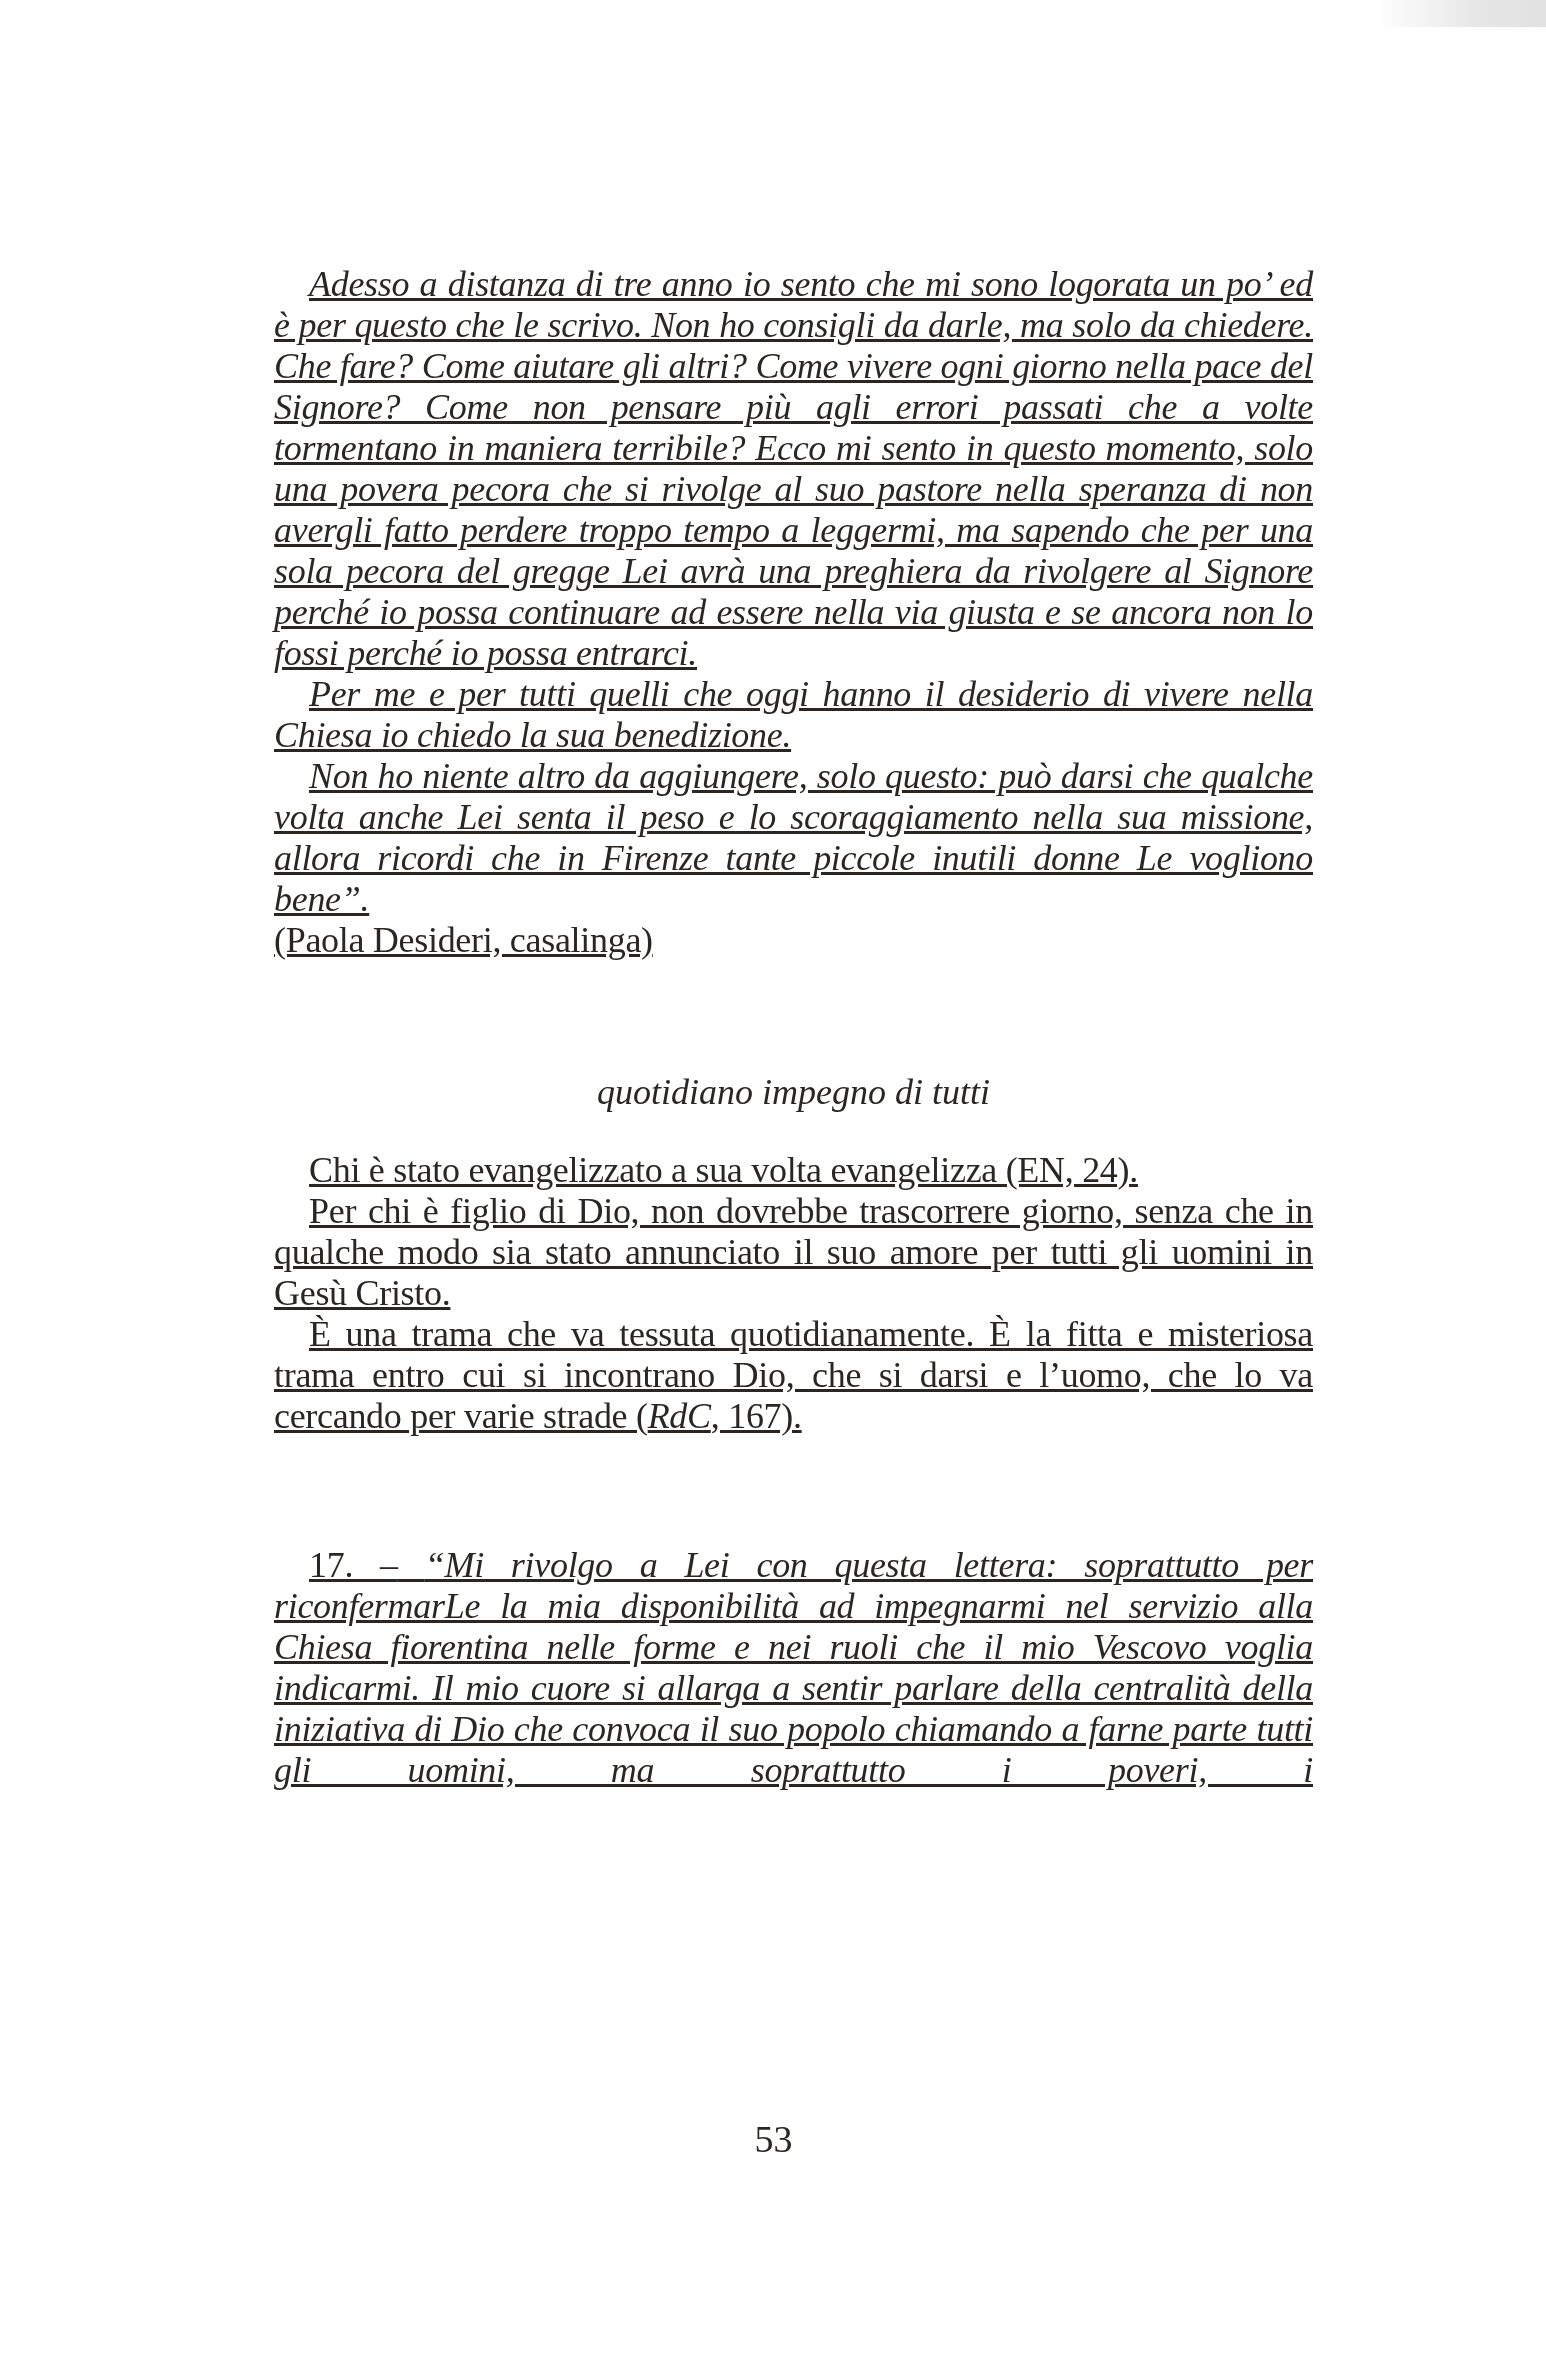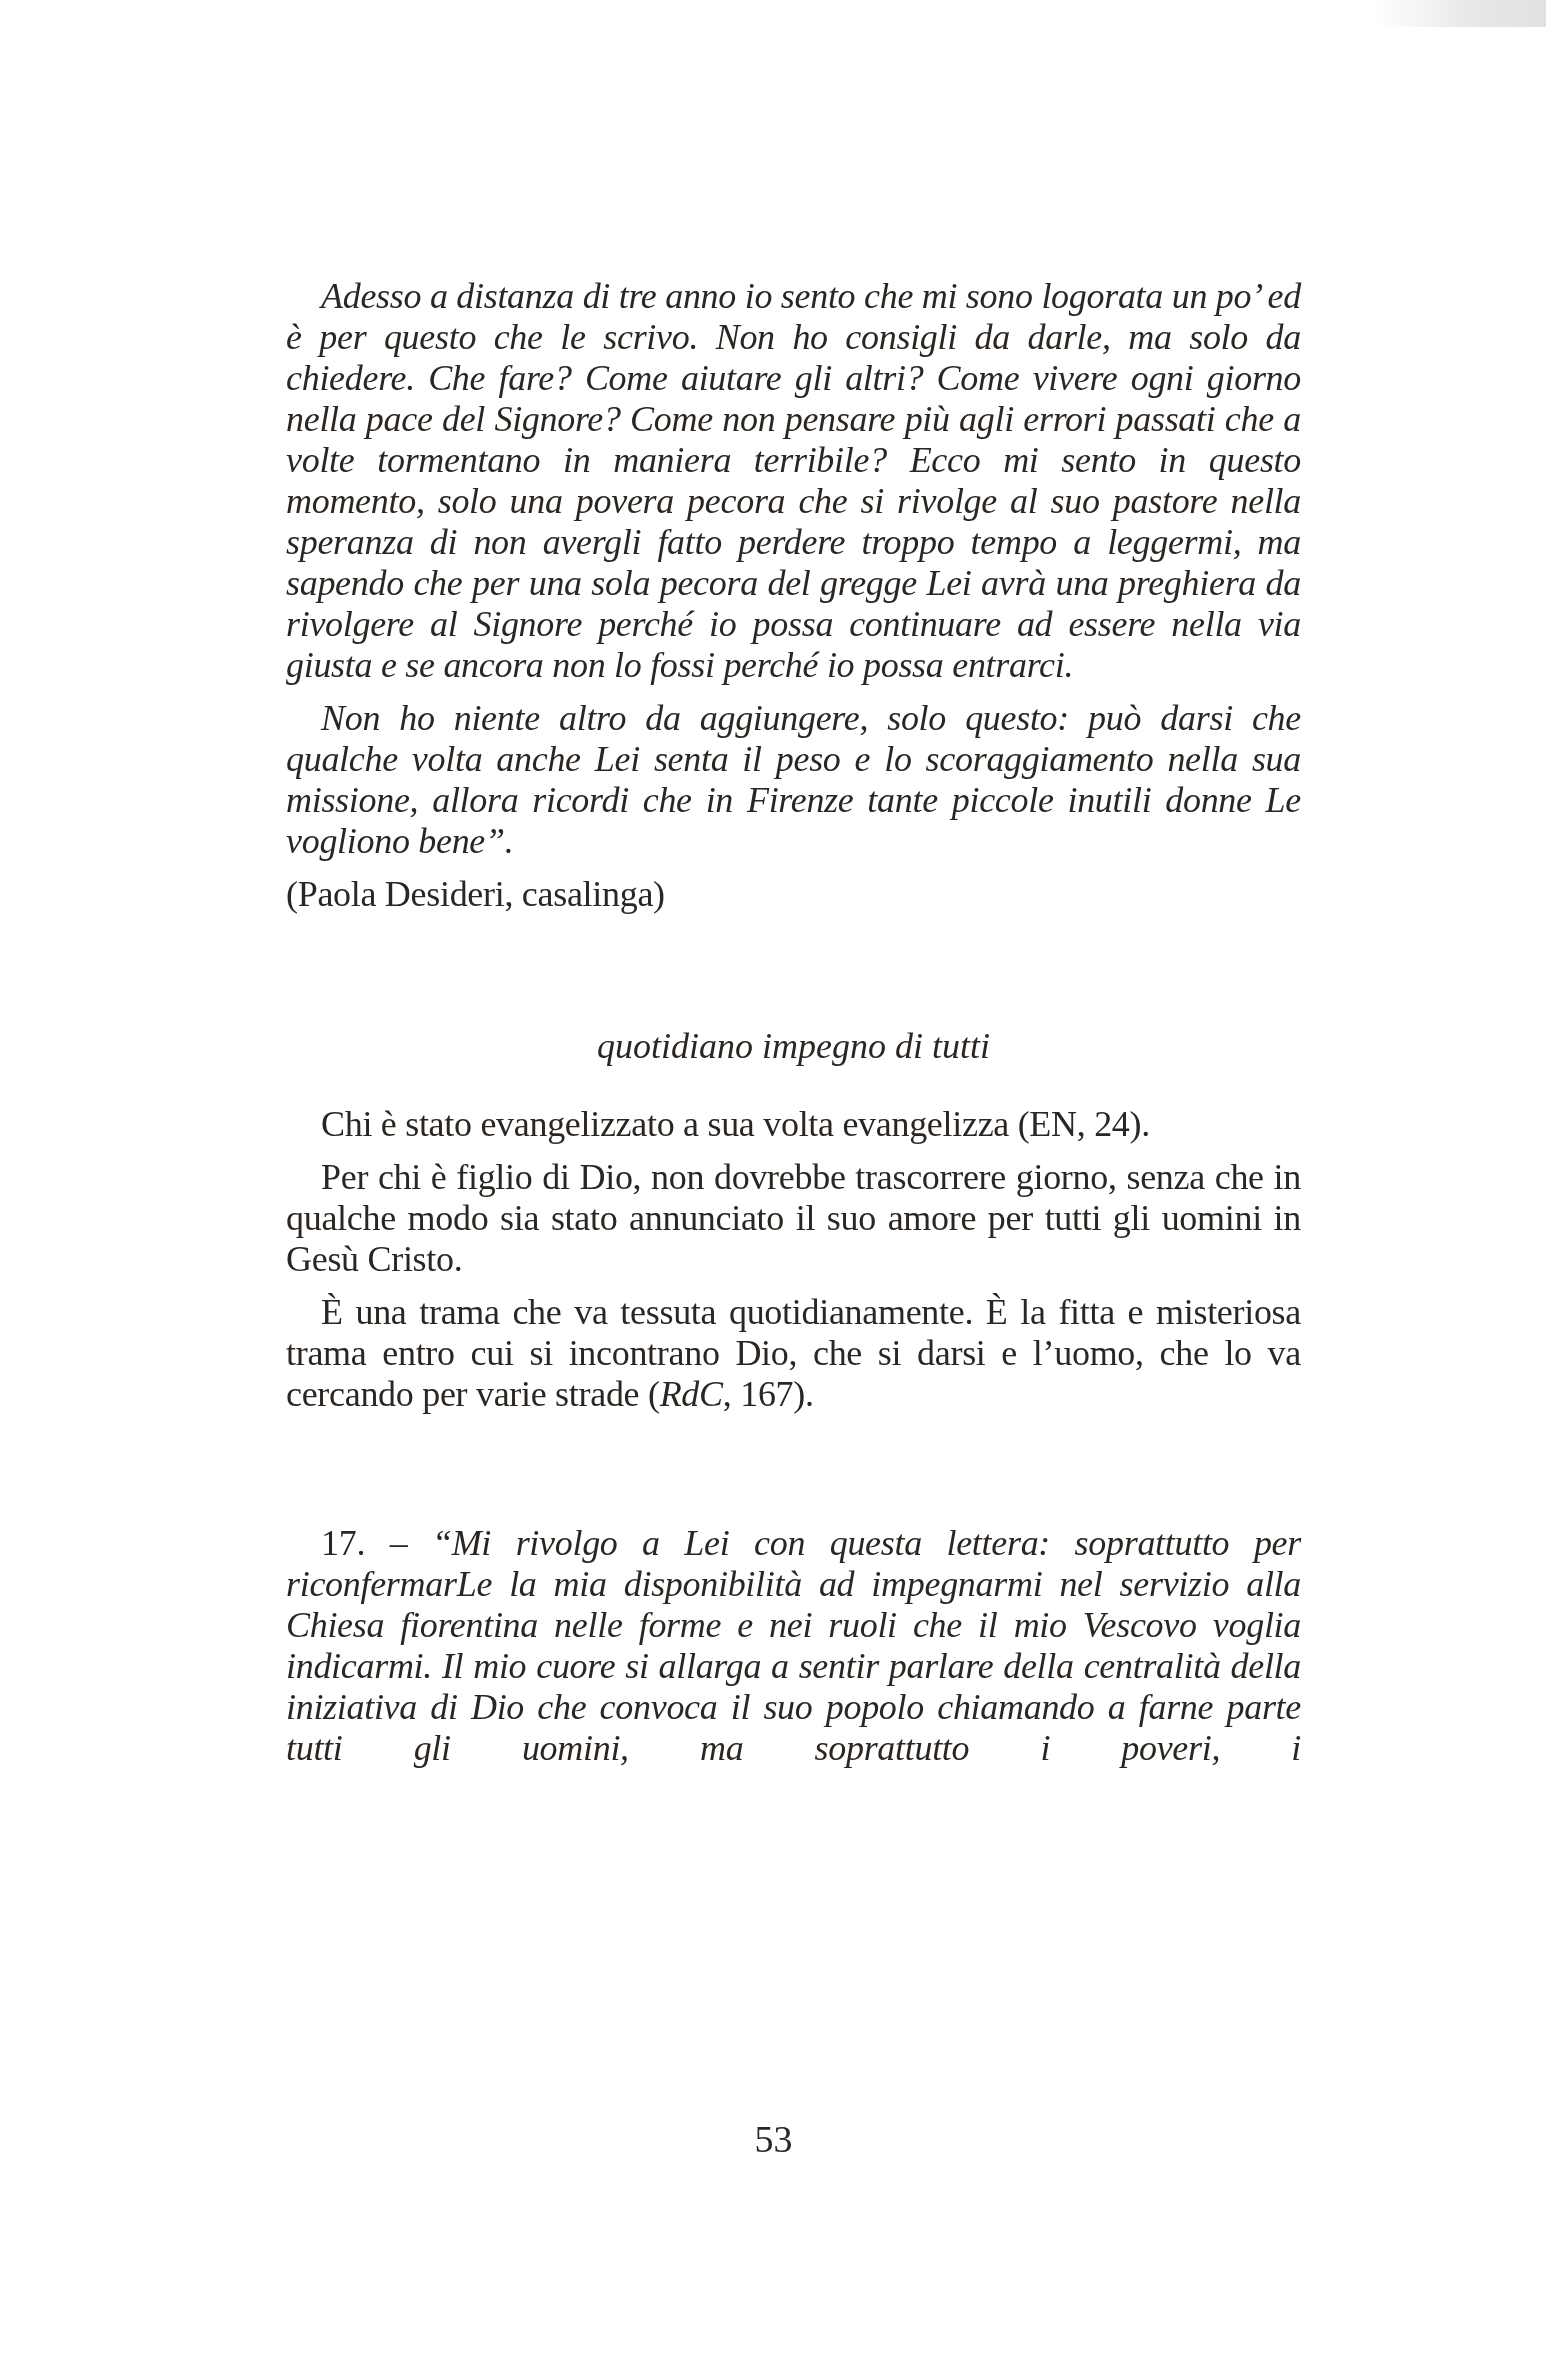--- a/index.html
+++ b/index.html
@@ -23,25 +23,26 @@
       height: 27px;
       background: linear-gradient(to right, rgba(235,235,235,0) 0%, rgba(228,228,228,0.9) 60%, rgba(225,225,225,1) 100%);
     }
     .page {
       position: absolute;
       left: 274px;
       top: 264px;
       width: 1039px;
     }
     p {
-      margin: 12px;
+      margin: 0;
       font-size: 36px;
       line-height: 41px;
       text-align: justify;
       letter-spacing: -0.3px;
+      text-decoration: underline;
     }
     .it { font-style: italic; }
     .indent { text-indent: 35px; }
     .noindent { text-indent: 0; }
     .heading {
       margin-top: 111px;
       text-align: center;
       font-style: italic;
       font-size: 36px;
       line-height: 40px;
@@ -61,20 +62,21 @@
     em { font-style: italic; }
   </style>
 </head>
 <body>
 
 <div class="scan-shadow"></div>
 
 <div class="page">
 
   <p class="it indent">Adesso a distanza di tre anno io sento che mi sono logorata un po’ ed è per questo che le scrivo. Non ho consigli da darle, ma solo da chiedere. Che fare? Come aiutare gli altri? Come vivere ogni giorno nella pace del Signore? Come non pensare più agli errori passati che a volte tormentano in maniera terribile? Ecco mi sento in questo momento, solo una povera pecora che si rivolge al suo pastore nella speranza di non avergli fatto perdere troppo tempo a leggermi, ma sapendo che per una sola pecora del gregge Lei avrà una preghiera da rivolgere al Signore perché io possa continuare ad essere nella via giusta e se ancora non lo fossi perché io possa entrarci.</p>
+  <p class="it indent">Per me e per tutti quelli che oggi hanno il desiderio di vivere nella Chiesa io chiedo la sua benedizione.</p>
   <p class="it indent">Non ho niente altro da aggiungere, solo questo: può darsi che qualche volta anche Lei senta il peso e lo scoraggiamento nella sua missione, allora ricordi che in Firenze tante piccole inutili donne Le vogliono bene”.</p>
   <p class="noindent attrib">(Paola Desideri, casalinga)</p>
 
   <div class="heading">quotidiano impegno di tutti</div>
 
   <div class="section16">
     <p class="indent">Chi è stato evangelizzato a sua volta evangelizza (EN, 24).</p>
     <p class="indent">Per chi è figlio di Dio, non dovrebbe trascorrere giorno, senza che in qualche modo sia stato annunciato il suo amore per tutti gli uomini in Gesù Cristo.</p>
     <p class="indent"><span>È una trama che va tessuta quotidianamente. È la fitta e misteriosa trama entro cui si incontrano Dio, che si darsi e l’uomo, che lo va cercando per varie strade (</span><em>RdC</em><span>, 167).</span></p>
   </div>

